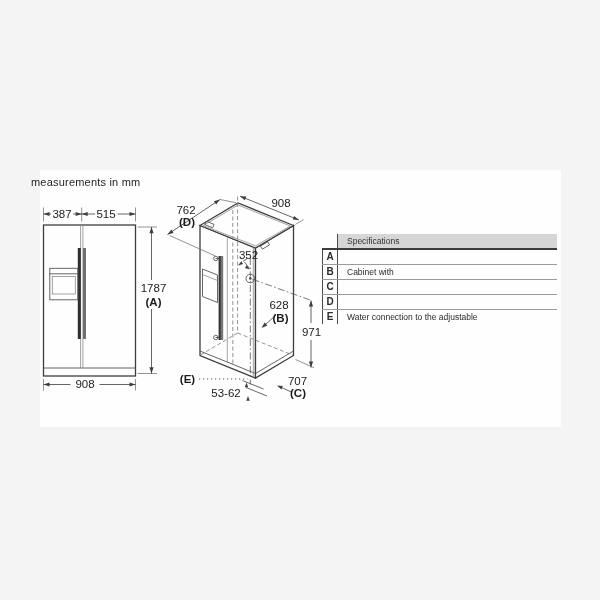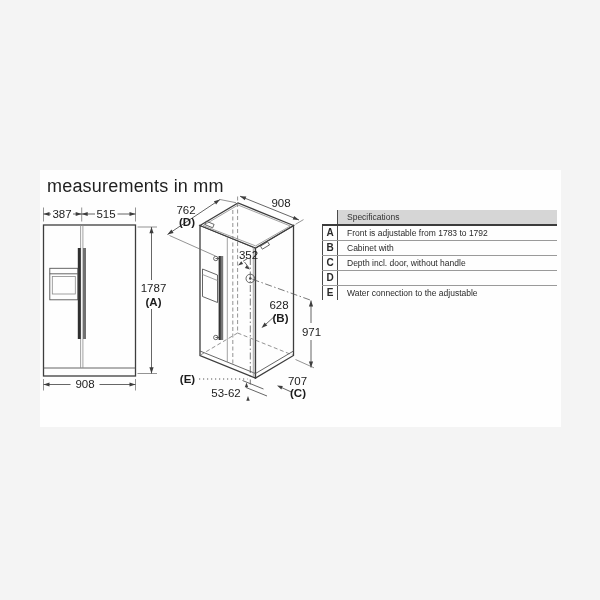--- a/index.html
+++ b/index.html
@@ -7,43 +7,43 @@
     width:600px;height:600px;position:relative;
     background:#f4f4f4;
     font-family:"Liberation Sans", sans-serif;
     overflow:hidden;
   }
   .panel{
     position:absolute;left:40px;top:170px;width:521px;height:257px;
     background:#fefefe;
   }
   .title{
-    position:absolute;left:47px;top:176px;
-    font-size:18px;color:#1f1f1f;letter-spacing:0.2px;
+    position:absolute;left:31px;top:176px;
+    font-size:11px;color:#1f1f1f;letter-spacing:0.2px;
   }
   svg{position:absolute;left:0;top:0;}
   .obj{stroke:#3d3d3d;stroke-width:1.3;fill:#fefefe;}
   .objthin{stroke:#555;stroke-width:0.9;fill:none;}
   .lightline{stroke:#8a8a8a;stroke-width:0.8;fill:none;}
   .dim{stroke:#555;stroke-width:0.9;fill:none;}
   .ext{stroke:#666;stroke-width:0.7;fill:none;}
   .arr{fill:#3d3d3d;stroke:none;}
   .dimtext{font-size:11.5px;fill:#1c1c1c;text-anchor:middle;}
   .reftext{font-size:11.5px;font-weight:bold;fill:#1c1c1c;text-anchor:middle;}
   .hidden-dash{stroke:#777;stroke-width:0.8;fill:none;stroke-dasharray:4 2.5;}
   .centerline{stroke:#555;stroke-width:0.8;fill:none;stroke-dasharray:7 2.5 1.5 2.5;}
   .dotted{stroke:#555;stroke-width:1;fill:none;stroke-dasharray:1.2 2.8;}
 
   
   .spec-table{
     position:absolute;left:322px;top:210px;width:235px;
     font-size:8.5px;color:#2a2a2a;
   }
   .tr{display:flex;height:14px;line-height:14px;}
-  .tr.header{border-bottom:2px solid #3c3c3c;}
+  .tr.header{border-bottom:2px solid #3c3c3c;margin-top:24px;}
   .tr.row{border-bottom:1px solid #9a9a9a;}
   .tr.row.last{border-bottom:none;}
   .td-key{
     width:16px;flex:0 0 16px;text-align:center;
     font-weight:bold;font-size:10px;
     border-left:1px solid #4a4a4a;border-right:1px solid #4a4a4a;
     box-sizing:border-box;
   }
   .tr.header .td-key{border-left:none;border-right:1px solid #4a4a4a;background:transparent;}
   .td-desc{flex:1;padding-left:9px;box-sizing:border-box;}
@@ -219,29 +219,27 @@
   </g>
 </svg>
 
 <div class="spec-table">
   <div class="tr header">
     <div class="td-key"></div>
     <div class="td-desc">Specifications</div>
   </div>
   <div class="tr row">
     <div class="td-key">A</div>
-    <div class="td-desc">Front is adjustable from 1783 to 1792</div>
   </div>
   <div class="tr row">
     <div class="td-key">B</div>
     <div class="td-desc">Cabinet with</div>
   </div>
   <div class="tr row">
     <div class="td-key">C</div>
-    <div class="td-desc">Depth incl. door, without handle</div>
   </div>
   <div class="tr row">
     <div class="td-key">D</div>
   </div>
   <div class="tr row last">
     <div class="td-key">E</div>
     <div class="td-desc">Water connection to the adjustable</div>
   </div>
 </div>
 

